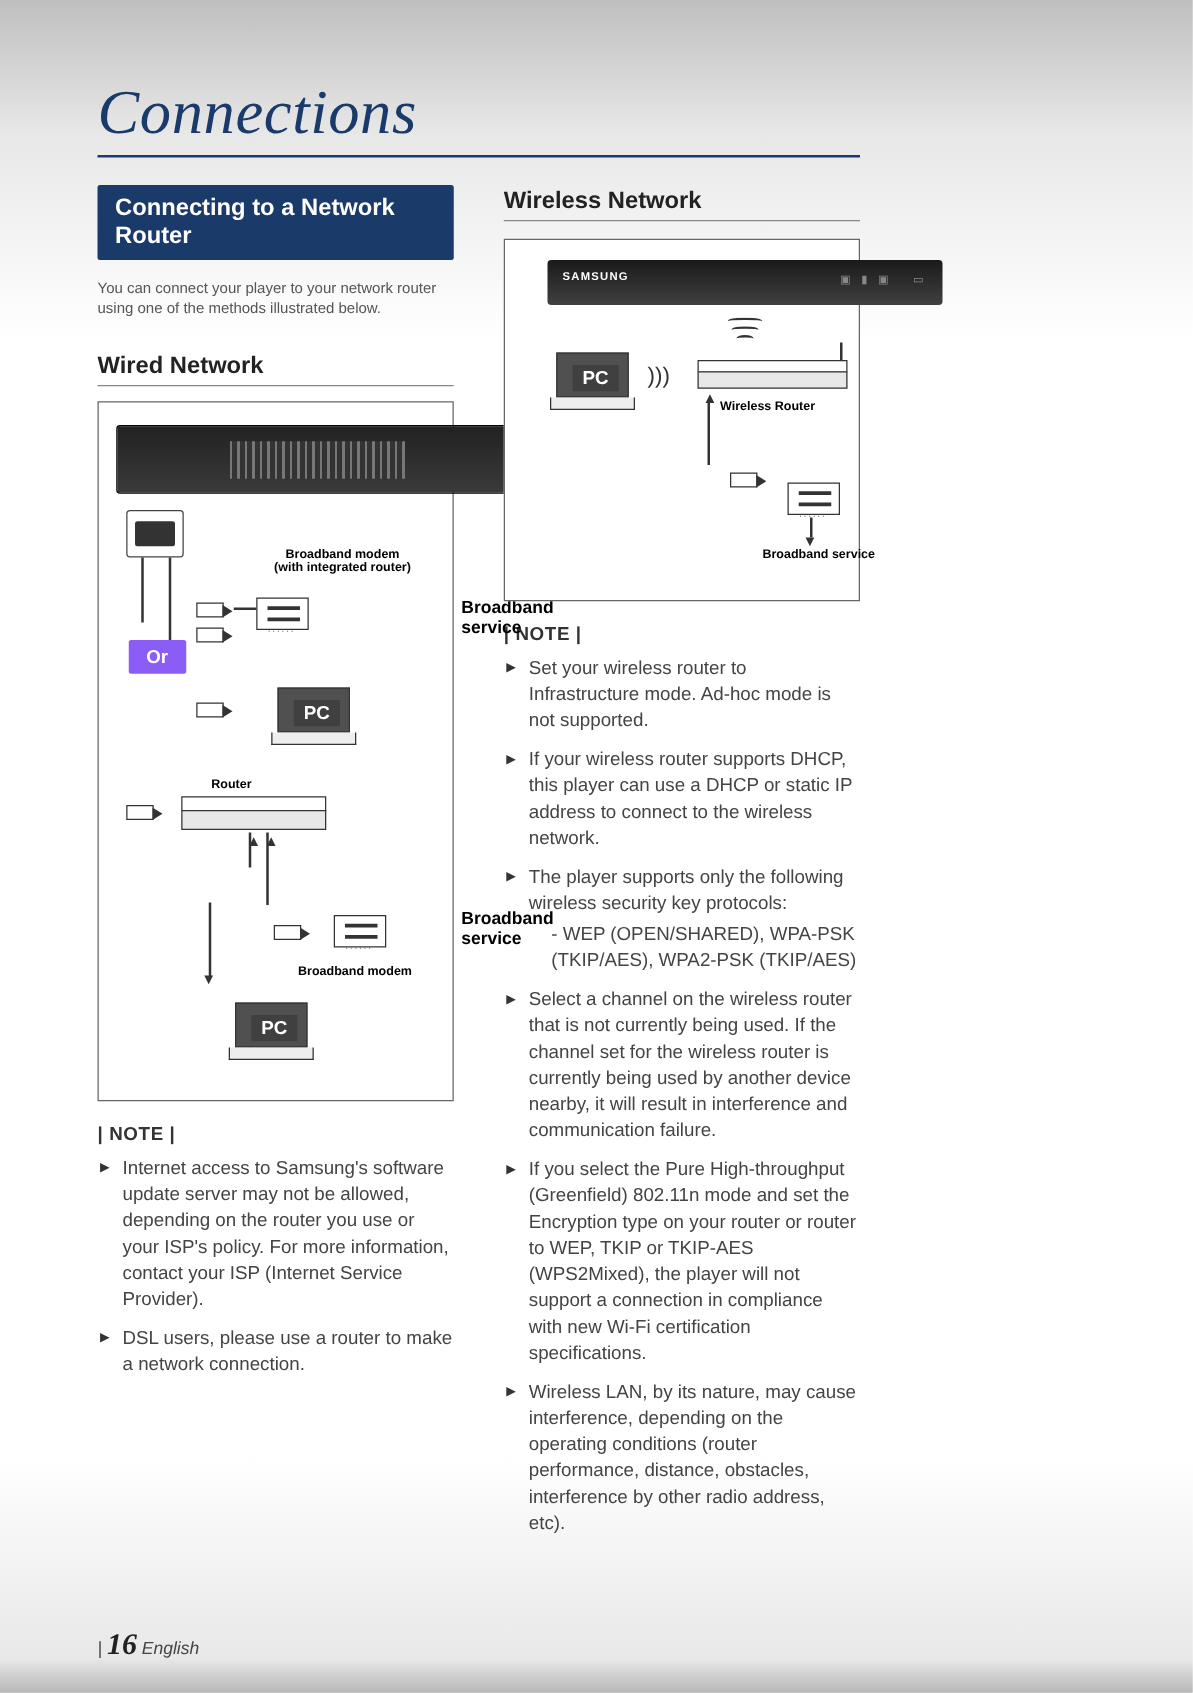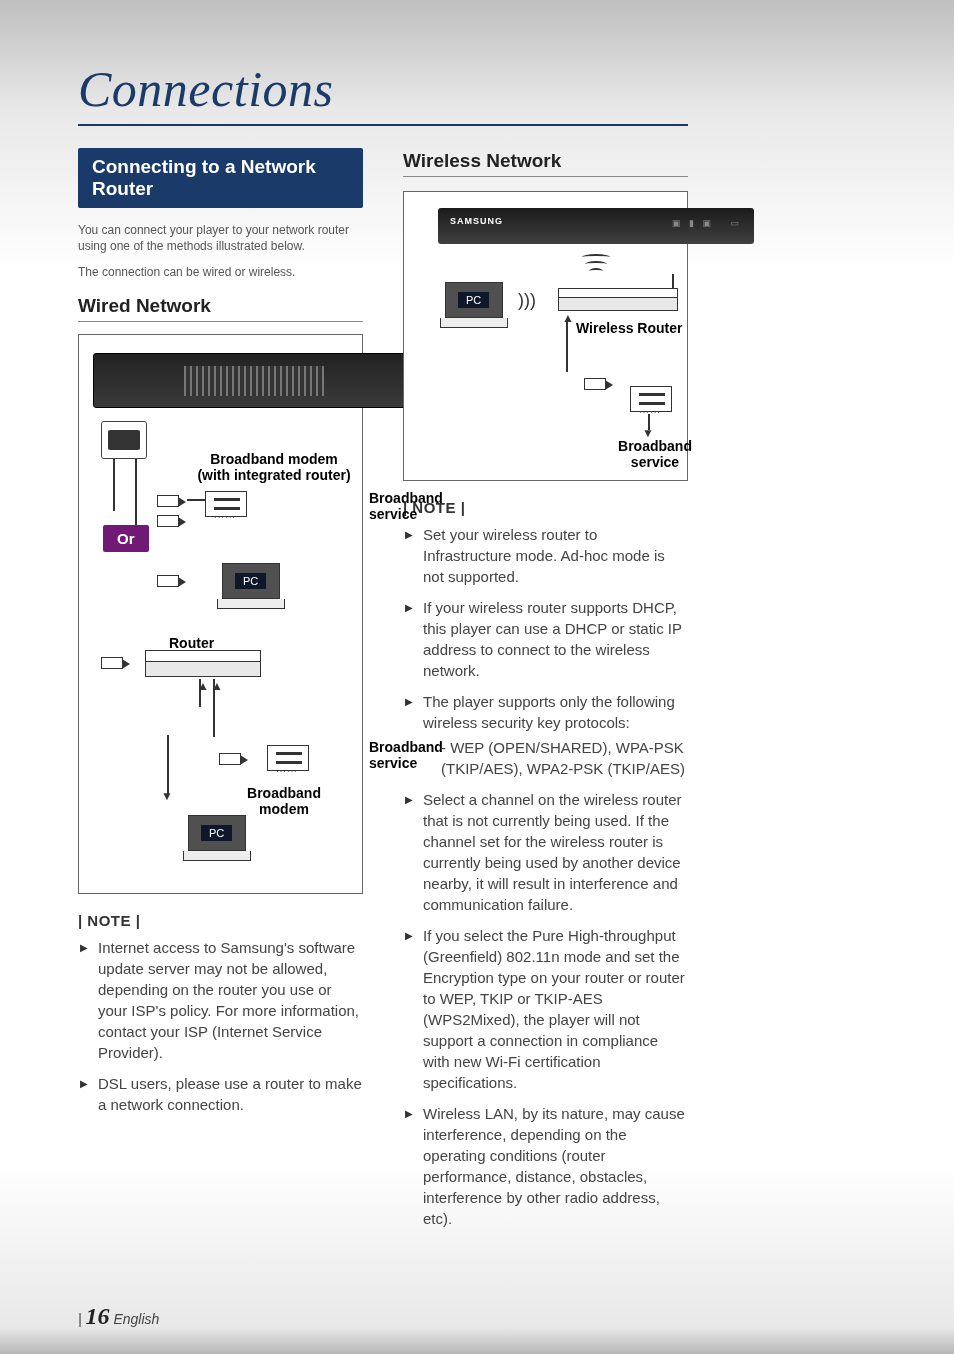--- a/index.html
+++ b/index.html
@@ -4,21 +4,21 @@
 <style>
   * { box-sizing: border-box; margin: 0; padding: 0; }
   html, body { width: 954px; height: 1354px; font-family: Arial, Helvetica, sans-serif; background: linear-gradient(180deg, #bfbfbf 0%, #e8e8e8 8%, #ffffff 20%, #ffffff 86%, #e8e8e8 98%, #b8b8b8 100%); color: #333; }
   .page { position: relative; width: 760px; height: 1354px; padding: 60px 72px 50px 78px; }
   .title-bar { border-bottom: 2px solid #1a3a6a; margin-bottom: 22px; }
   .title { font-family: "Times New Roman", serif; font-style: italic; font-weight: 400; font-size: 50px; color: #1a3a6a; letter-spacing: 0.5px; margin-bottom: 6px; }
   .columns { display: flex; gap: 40px; }
   .col { flex: 1; min-width: 0; }
   .section-heading { background: #1a3a6a; color: #fff; font-weight: bold; font-size: 19px; padding: 8px 14px; margin-bottom: 14px; border-radius: 2px; }
   .body-text { font-size: 12px; line-height: 1.35; color: #555; margin-bottom: 10px; }
-  .sub-heading { font-size: 19px; font-weight: bold; color: #222; border-bottom: 1.5px solid #888; padding-bottom: 4px; margin-bottom: 12px; margin-top: 14px; }
+  .sub-heading { font-size: 19px; font-weight: bold; color: #222; border-bottom: 1.5px solid #888; padding-bottom: 4px; margin-bottom: 12px; margin-top: 28px; }
   .diagram-box { border: 1.5px solid #666; width: 100%; position: relative; background: #fff; }
   .note-label { font-weight: bold; font-size: 15px; margin: 18px 0 8px 0; letter-spacing: 0.5px; color: #333; }
   .note-list { list-style: none; padding-left: 2px; }
   .note-list > li { position: relative; padding-left: 18px; font-size: 15px; line-height: 1.4; color: #444; margin-bottom: 10px; }
   .note-list > li::before { content: "▶"; font-size: 10px; position: absolute; left: 0; top: 4px; color: #333; }
   .note-sub { padding-left: 18px; font-size: 15px; line-height: 1.4; color: #444; margin-top: 4px; }
   .note-sub::before { content: "- "; }
   .page-footer { position: absolute; bottom: 24px; left: 78px; font-size: 14px; color: #444; font-style: italic; }
   .page-footer .num { font-family: "Times New Roman", serif; font-weight: bold; font-size: 24px; color: #222; }
 
@@ -30,29 +30,29 @@
   .wd-portblock { position: absolute; top: 86px; left: 22px; width: 46px; height: 38px; border: 1.5px solid #444; border-radius: 3px; }
   .wd-portblock::after{content:"";position:absolute;top:8px;left:6px;width:32px;height:20px;background:#333;border-radius:2px;}
   .wd-line { position: absolute; background: #333; }
   .wd-conn { position:absolute; font-size:12px; }
   .plug { display:inline-block; width:22px; height:12px; background:#fff; border:1.5px solid #333; position:relative;}
   .plug::after{content:"";position:absolute;right:-8px;top:1px;width:0;height:0;border-left:8px solid #333;border-top:5px solid transparent;border-bottom:5px solid transparent;}
   .wall { display:inline-block; width:42px; height:26px; border:1.5px solid #333; background:#fff; position:relative;}
   .wall::before{content:"";position:absolute;left:8px;top:6px;width:26px;height:3px;background:#333;}
   .wall::after{content:"";position:absolute;left:8px;bottom:6px;width:26px;height:3px;background:#333;}
   .wall-dots{position:absolute;bottom:-6px;left:8px;letter-spacing:1px;font-size:8px;color:#555;}
-  .wd-or { position:absolute; top:190px; left:24px; background:#701a75; color:#fff; font-size:15px; font-weight:bold; padding:5px 14px; border-radius:2px;}
-  .wd-label { position:absolute; font-weight:bold; font-size:14px; text-align:center; color:#000; }
+  .wd-or { position:absolute; top:190px; left:24px; background:#8b5cf6; color:#fff; font-size:15px; font-weight:bold; padding:5px 14px; border-radius:2px;}
+  .wd-label { position:absolute; font-weight:bold; font-size:10px; text-align:center; color:#000; }
   .wd-bb-label { position:absolute; font-size:14px; font-weight:bold; text-align:left; color:#000;}
   .router-img { position:absolute; border:1.5px solid #333; background:#e8e8e8;}
   .router-top{position:absolute;border:1.5px solid #333;background:#fff;}
   .laptop { position:absolute; width:68px; height:50px;}
   .laptop .screen{width:58px;height:36px;border:1.5px solid #333;background:#505050;margin:0 auto;}
   .laptop .base{width:68px;height:10px;border:1.5px solid #333;border-top:none;background:#eee;}
-  .pc-badge{position:absolute;background:#0f172a;color:#fff;font-size:11px;font-weight:normal;padding:2px 8px;}
+  .pc-badge{position:absolute;background:#404040;color:#fff;font-size:15px;font-weight:bold;padding:2px 8px;}
 
   
   .wireless-diagram { height: 290px; margin-top: 14px; }
   .wl-player { position: absolute; top: 16px; left: 34px; width: 316px; height: 36px; background: linear-gradient(180deg,#1a1a1a,#404040); border-radius: 3px; }
   .wl-player .brand{position:absolute;left:12px;top:8px;color:#fff;font-size:9px;font-weight:bold;letter-spacing:1px;}
   .wl-player .icons{position:absolute;right:12px;top:10px;color:#888;font-size:9px;letter-spacing:3px;}
   .wifi-waves{position:absolute;top:62px;left:178px;}
   .wifi-waves span{display:block;width:28px;height:6px;border-top:2px solid #333;border-radius:50% 50% 0 0;margin-bottom:1px;}
   .wifi-waves span:nth-child(2){width:22px;margin-left:3px;}
   .wifi-waves span:nth-child(3){width:14px;margin-left:7px;}
@@ -68,21 +68,20 @@
     <h1 class="title">Connections</h1>
   </div>
 
   <div class="columns">
 
     <div class="col">
 
       <div class="section-heading">Connecting to a Network Router</div>
 
       <p class="body-text">You can connect your player to your network router using one of the methods illustrated below.</p>
-      <p class="body-text">The connection can be wired or wireless.</p>
 
       <div class="sub-heading">Wired Network</div>
 
       <div class="diagram-box wired-diagram">
         <div class="wd-player">
             <div class="wd-player-disc"></div>
           </div>
         <div class="wd-portblock"></div>
 
         <div class="wd-line" style="top:124px;left:34px;width:2px;height:52px;"></div>

